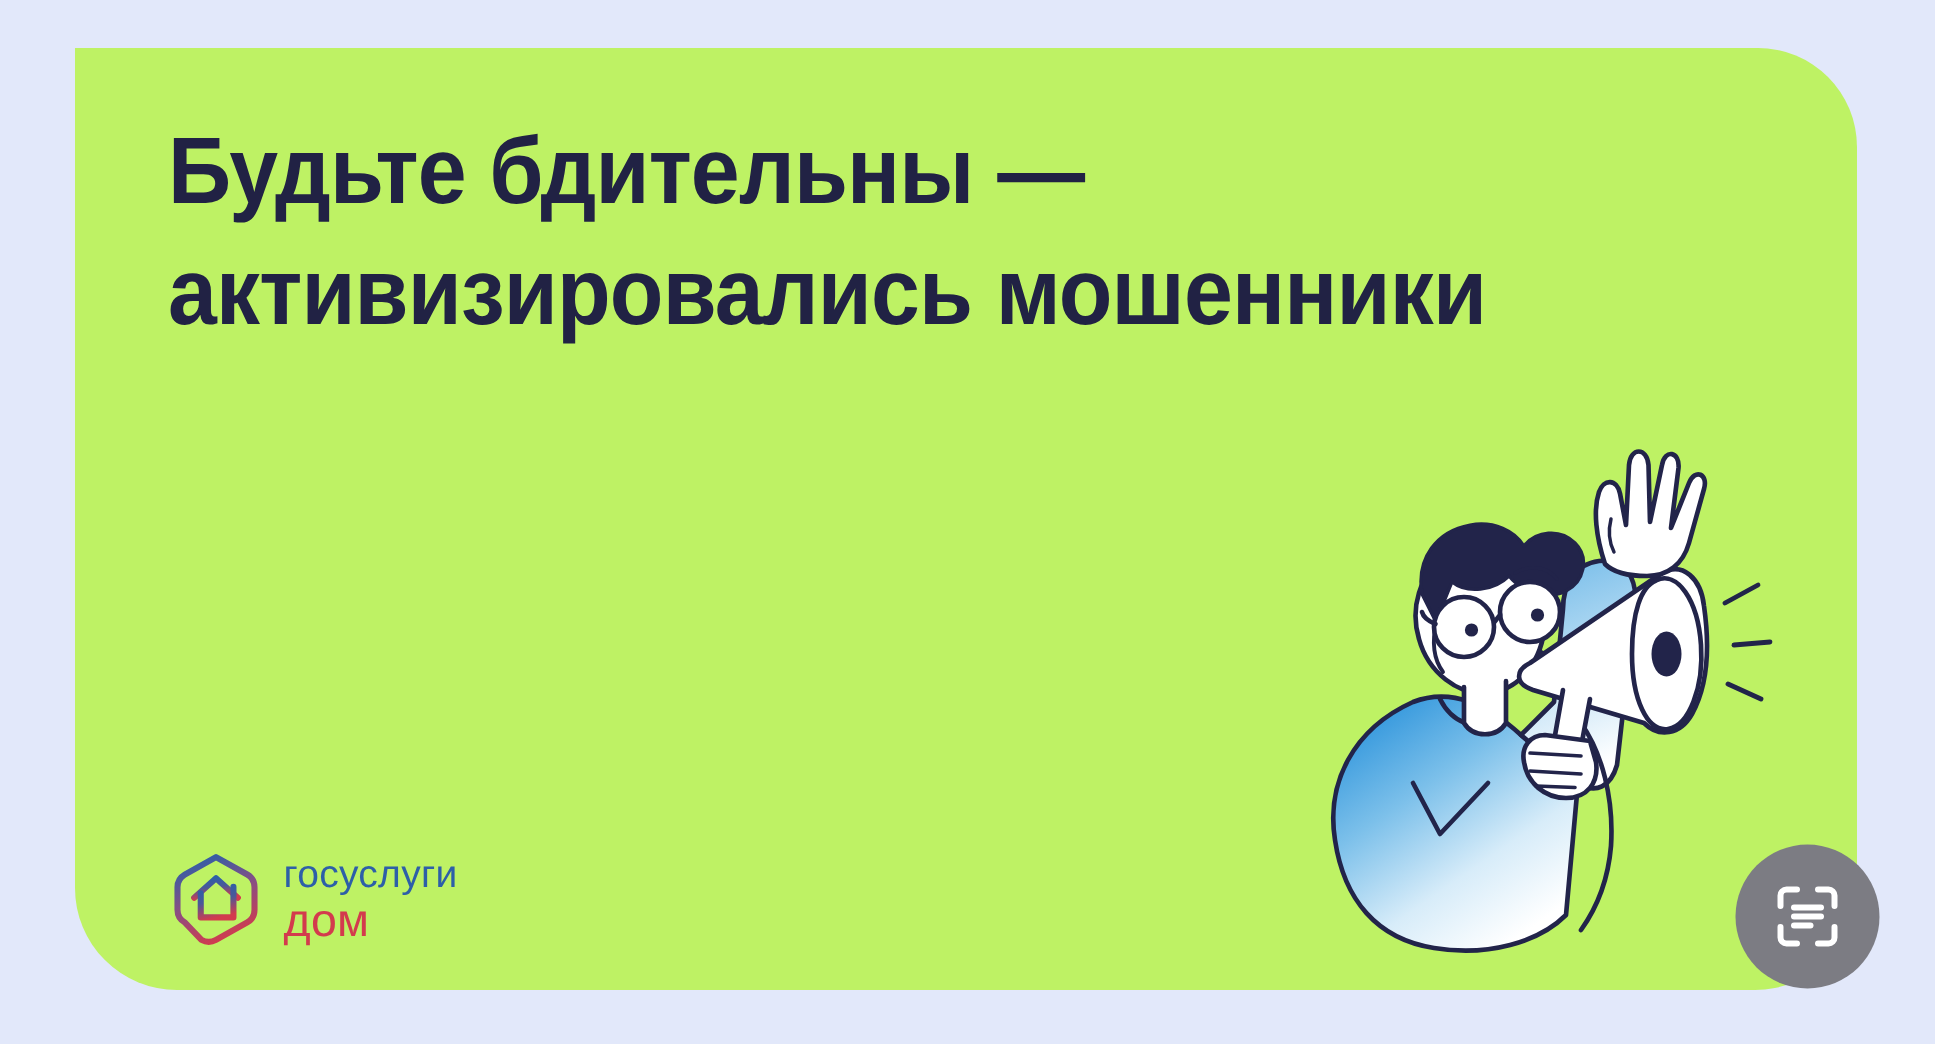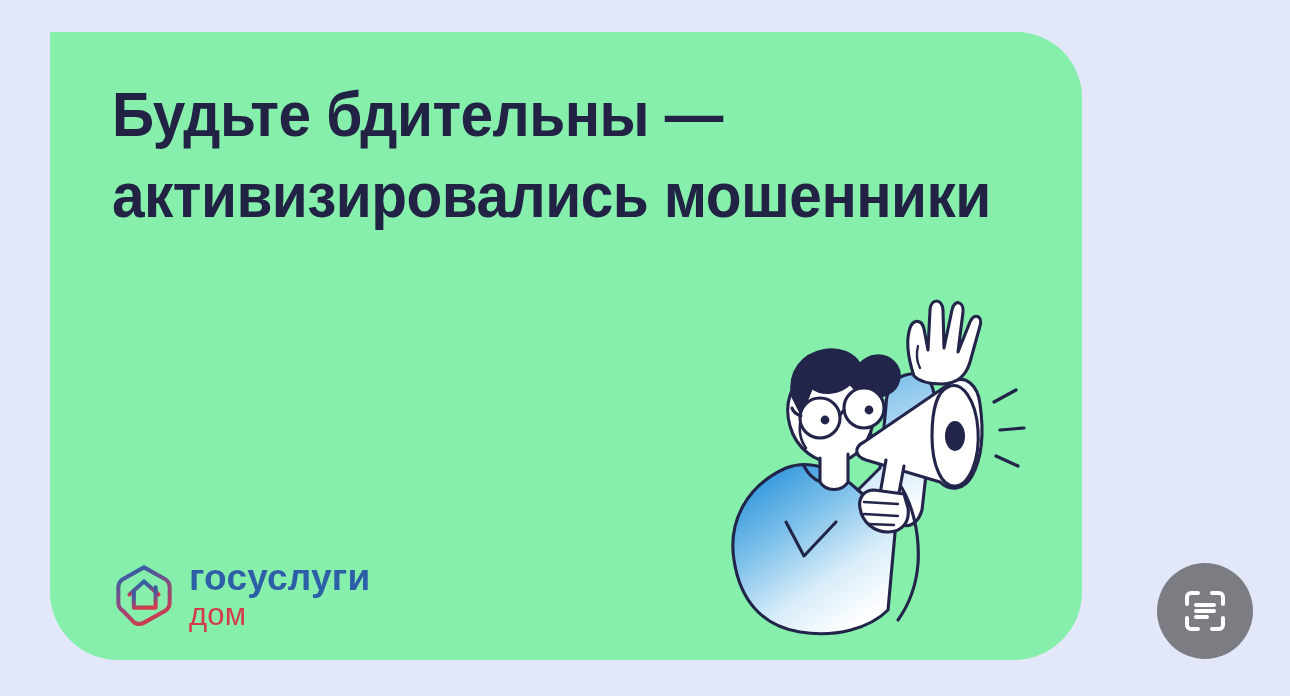--- a/index.html
+++ b/index.html
@@ -20,23 +20,23 @@
     width: 1290px;
     height: 696px;
     background: #e2e8fa;
   }
 
   
   .card {
     position: absolute;
     left: 50px;
     top: 32px;
-    width: 1032px;
+    width: 1188px;
     height: 628px;
-    background: #86efac;
+    background: #bef264;
     border-top-left-radius: 0px;
     border-top-right-radius: 66px;
     border-bottom-left-radius: 68px;
     border-bottom-right-radius: 68px;
     overflow: hidden;
   }
 
   
   .headline {
     position: absolute;
@@ -71,22 +71,22 @@
     display: block;
   }
   .logo-wordmark {
     display: flex;
     flex-direction: column;
     justify-content: center;
     line-height: 1.0;
   }
   .logo-line1 {
     font-family: "Liberation Sans Narrow", "Liberation Sans", "DejaVu Sans", sans-serif;
-    font-size: 37px;
-    font-weight: 700;
+    font-size: 26px;
+    font-weight: 400;
     color: #2d5fa8;
     letter-spacing: 0.2px;
   }
   .logo-line2 {
     font-family: "Liberation Sans Narrow", "Liberation Sans", "DejaVu Sans", sans-serif;
     font-size: 31px;
     font-weight: 400;
     color: #d33b4d;
     letter-spacing: 0.2px;
     margin-top: 3px;

